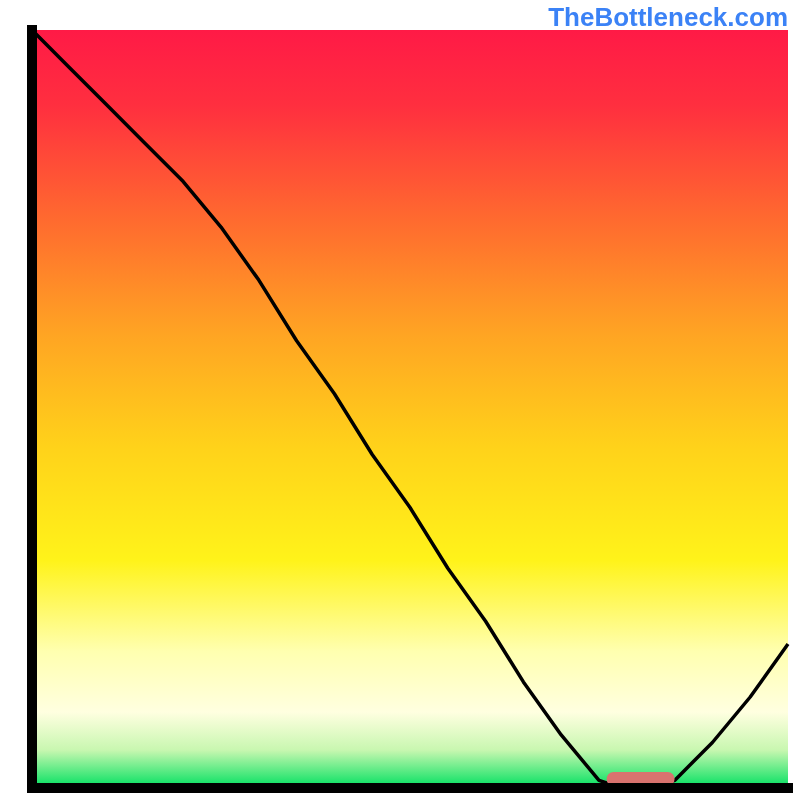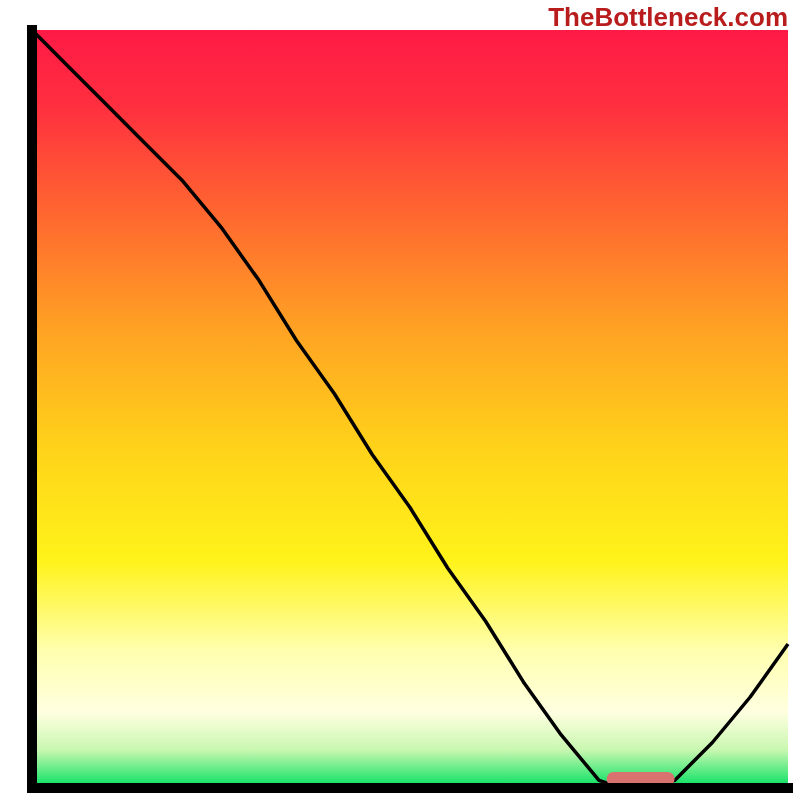--- a/index.html
+++ b/index.html
@@ -14,21 +14,21 @@
     position: relative;
     width: 800px;
     height: 800px;
   }
   .watermark {
     position: absolute;
     top: 2px;
     right: 12px;
     font-size: 26px;
     font-weight: bold;
-    color: #b91c1c;
+    color: #3b82f6;
     z-index: 10;
   }
   svg {
     display: block;
   }
 </style>
 </head>
 <body>
 
 <div class="chart-container">

